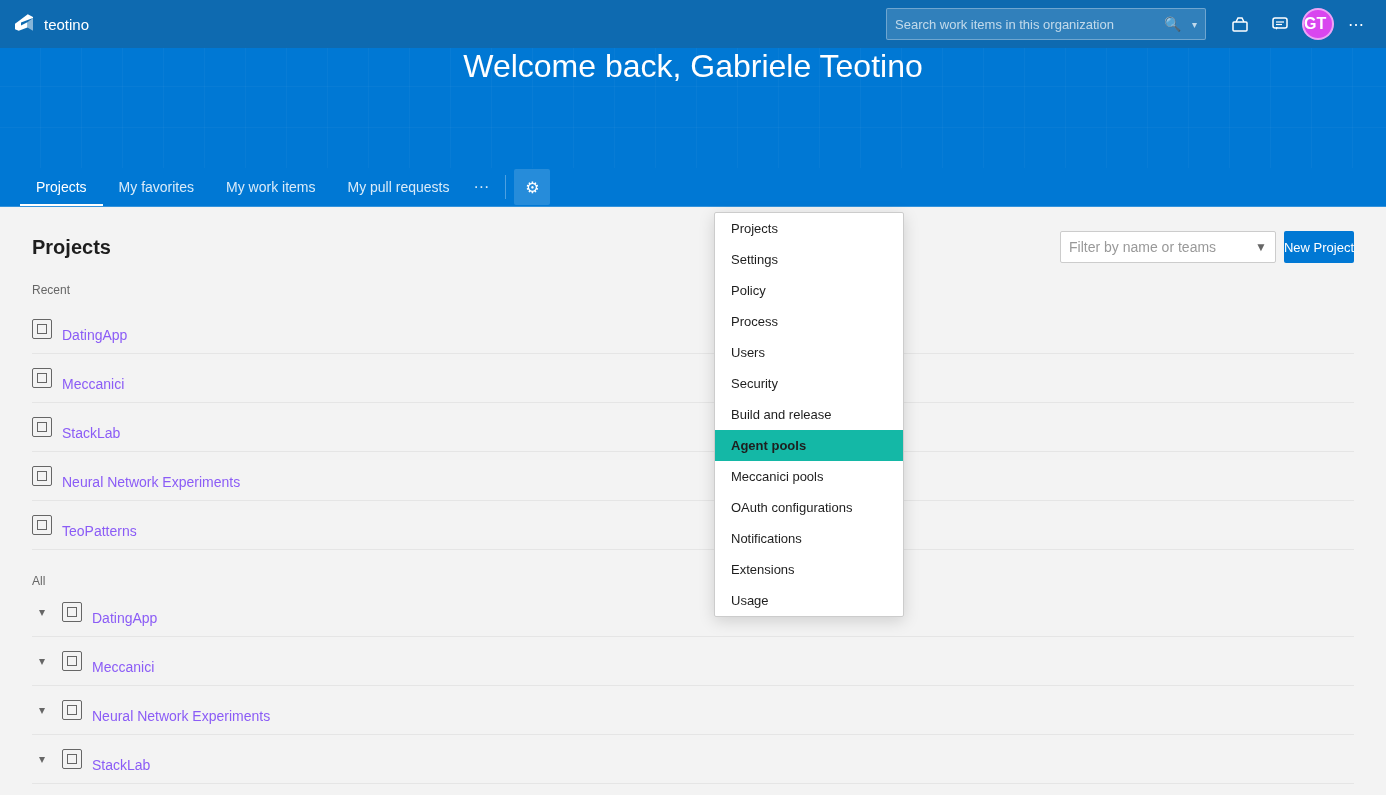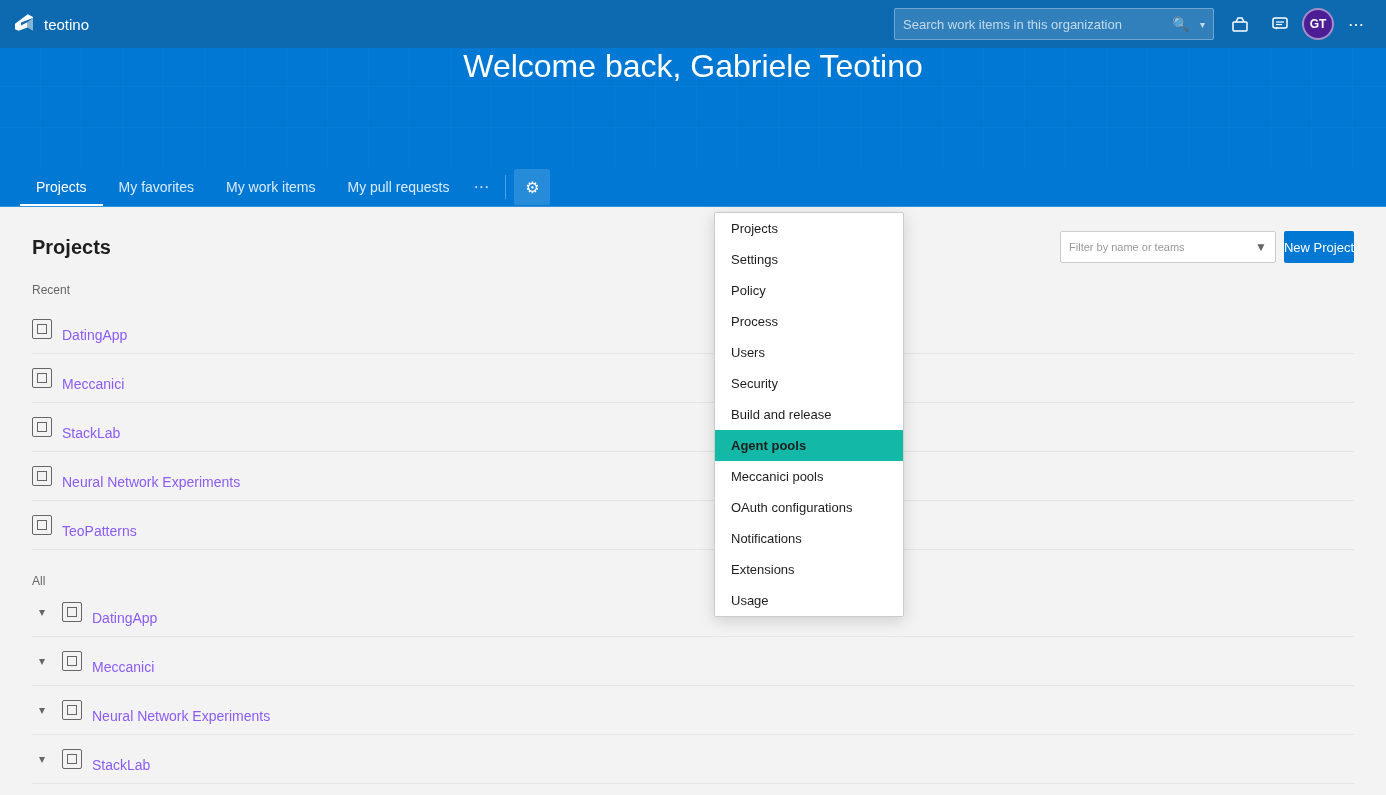--- a/index.html
+++ b/index.html
@@ -5,20 +5,21 @@
     * { margin: 0; padding: 0; box-sizing: border-box; }
     body { font-family: 'Segoe UI', Arial, sans-serif; font-size: 14px; background: #f3f3f3; overflow: hidden; width: 1386px; height: 795px; }
 
     
     .topbar {
       display: flex;
       align-items: center;
       background: #0e6ab0;
       height: 48px;
       padding: 16px 12px;
+      gap: 8px;
       position: relative;
       z-index: 100;
     }
     .topbar-logo {
       display: flex;
       align-items: center;
       gap: 8px;
       color: #fff;
       font-size: 15px;
       font-weight: 500;
@@ -64,26 +65,26 @@
       justify-content: center;
       color: #fff;
       cursor: pointer;
       border-radius: 2px;
       font-size: 16px;
     }
     .avatar-btn {
       width: 32px;
       height: 32px;
       border-radius: 50%;
-      background: #4c1d95;
-      color: #fff;
-      display: flex;
-      align-items: center;
-      justify-content: center;
-      font-size: 12px;
+      background: #d946ef;
+      color: #fff;
+      display: flex;
+      align-items: center;
+      justify-content: flex-start;
+      font-size: 16px;
       font-weight: 600;
       cursor: pointer;
       border: 2px solid rgba(255,255,255,0.5);
     }
     .search-chevron {
       color: rgba(255,255,255,0.7);
       font-size: 10px;
       cursor: pointer;
     }
 
@@ -207,21 +208,21 @@
       border: 1px solid #ccc;
       border-radius: 2px;
       background: #fff;
       padding: 0 8px;
       height: 32px;
       gap: 6px;
     }
     .search-box input {
       border: none;
       outline: none;
-      font-size: 11px;
+      font-size: 14px;
       width: 180px;
       color: #333;
     }
     .search-box input::placeholder { color: #999; }
     .new-project-btn {
       background: #0078d4;
       color: #fff;
       border: none;
       padding: 0 0;
       height: 32px;

